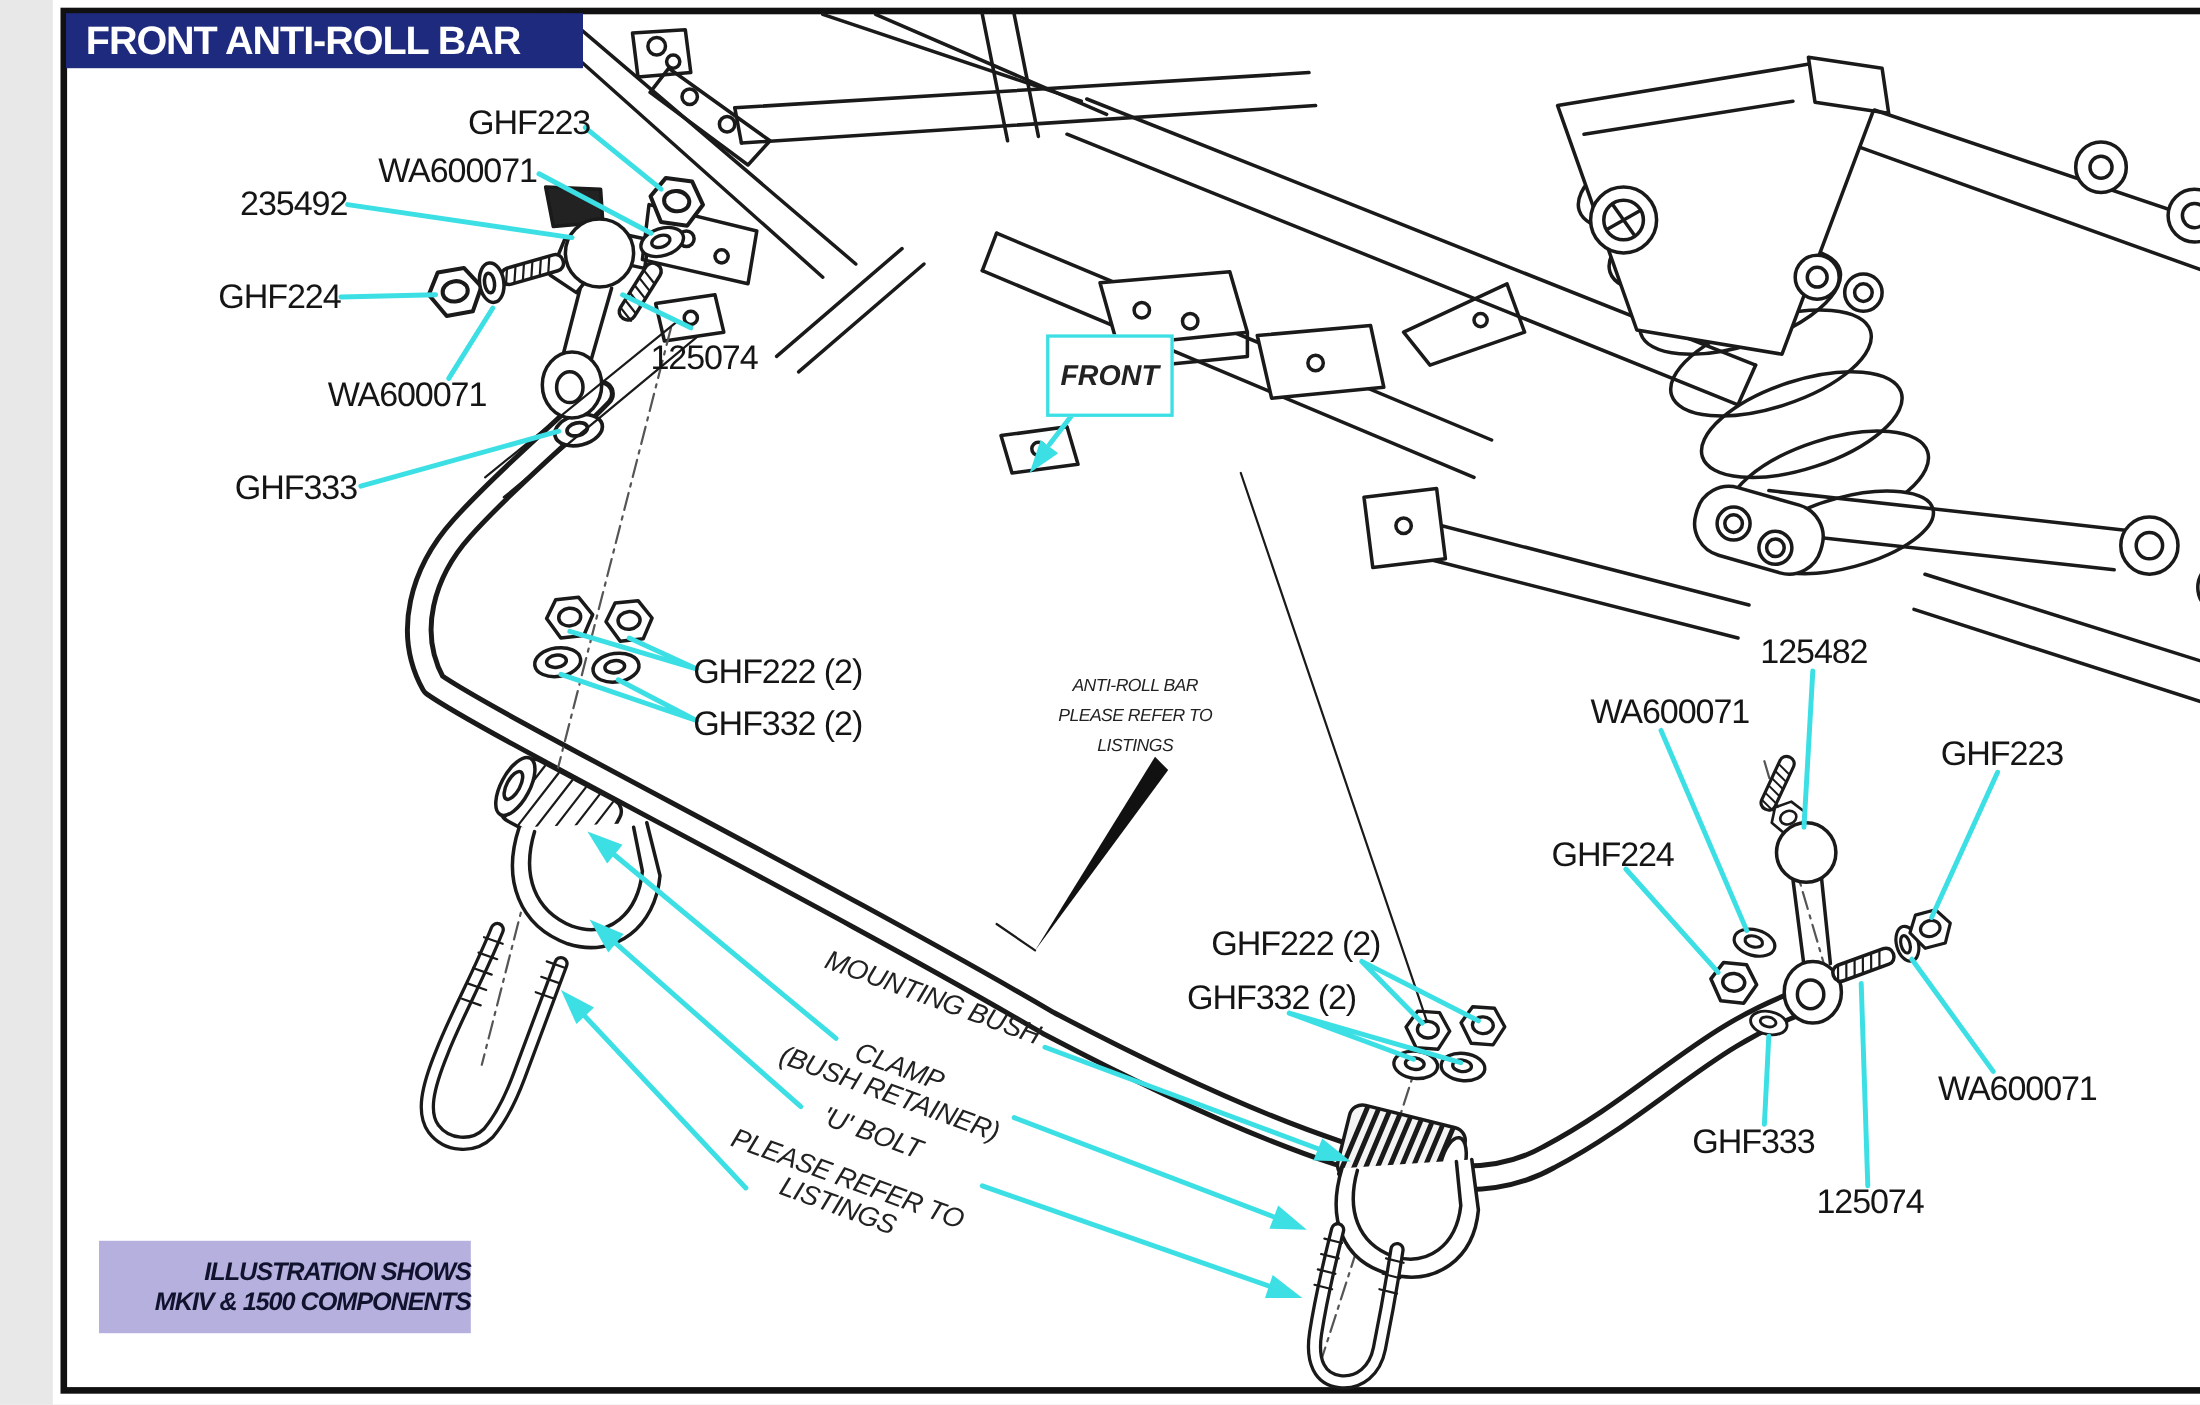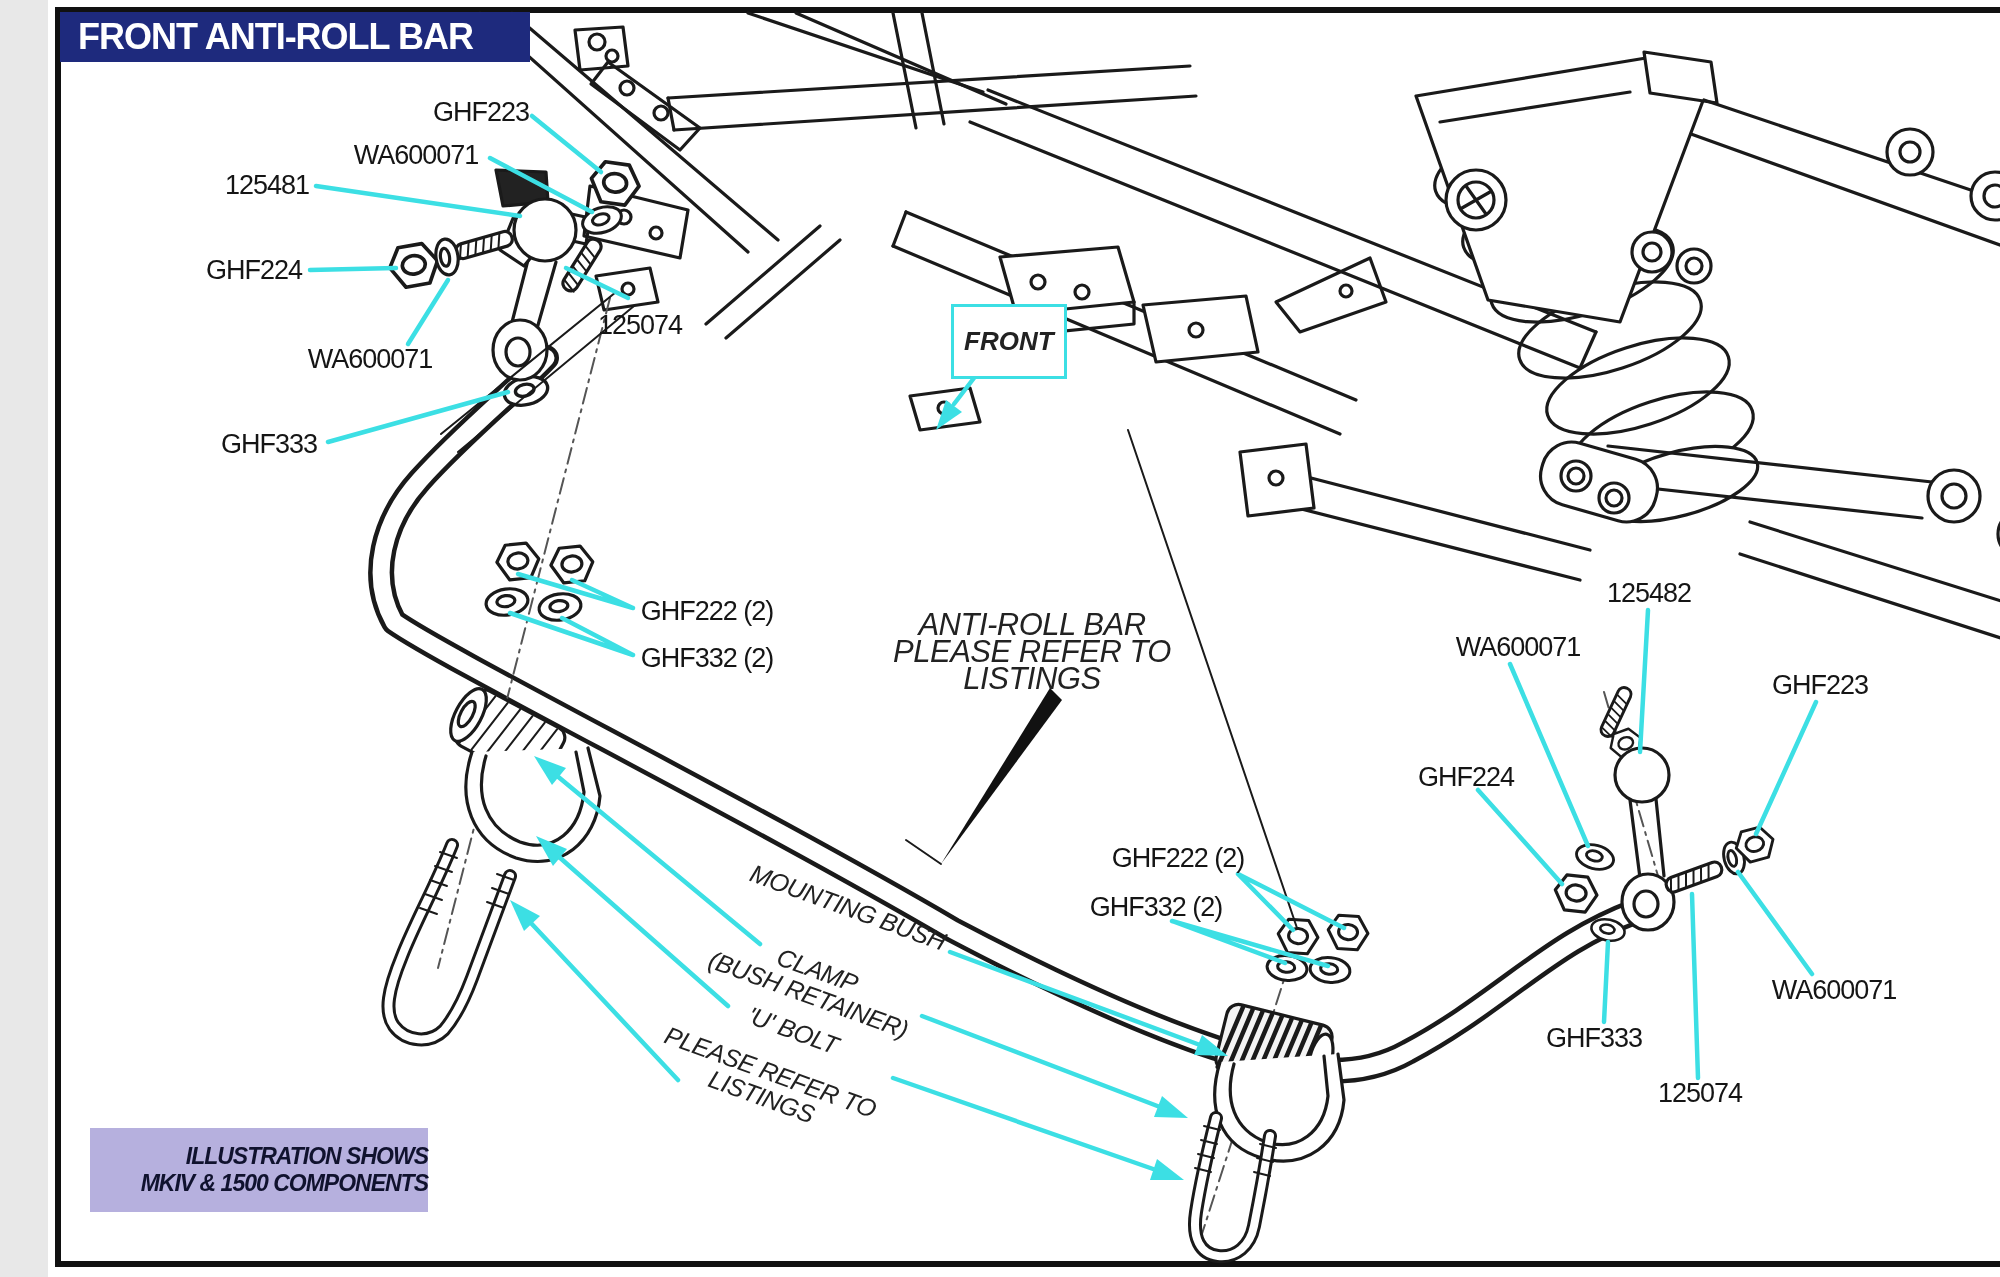--- a/index.html
+++ b/index.html
@@ -1,28 +1,28 @@
 <!DOCTYPE html>
 <html><head>
 <meta charset="utf-8">
 <style>
   html,body{margin:0;padding:0;background:#e8e8e8;}
   #page{position:relative;width:2000px;height:1277px;background:#ffffff;overflow:hidden;
         font-family:"Liberation Sans",sans-serif;color:#111;margin-left:48px;}
   #art{position:absolute;left:0;top:0;}
-  .lbl{position:absolute;transform:translate(-50%,-50%);font-size:27px;letter-spacing:-1px;
+  .lbl{position:absolute;transform:translate(-50%,-50%);font-size:31px;letter-spacing:-1px;
        white-space:nowrap;color:#151515;}
   .banner{position:absolute;left:12px;top:12px;width:470px;height:50px;background:#1e2a7d;
           color:#fff;font-weight:bold;font-size:36px;letter-spacing:-1px;line-height:50px;
           padding-left:18px;box-sizing:border-box;white-space:nowrap;}
   .legend{position:absolute;left:42px;top:1128px;width:338px;height:84px;background:#b6b0de;
           color:#10122e;font-weight:bold;font-style:italic;font-size:23px;letter-spacing:-1px;
           text-align:right;display:flex;flex-direction:column;justify-content:center;line-height:27px;}
   .note{position:absolute;left:984px;top:651px;transform:translate(-50%,-50%);font-style:italic;
-        font-size:31px;line-height:27px;text-align:center;letter-spacing:-0.5px;color:#222;white-space:nowrap;}
+        font-size:16px;line-height:27px;text-align:center;letter-spacing:-0.5px;color:#222;white-space:nowrap;}
   .frontbox{position:absolute;left:903px;top:304px;border:3px solid #3cdfe4;background:#fff;
             padding:19px 10px;font-style:italic;font-weight:bold;font-size:26px;color:#222;letter-spacing:0;}
   .callout{position:absolute;transform:translate(-50%,-50%) rotate(20deg);font-style:italic;
            font-size:25px;line-height:26px;text-align:center;white-space:nowrap;color:#222;letter-spacing:-0.5px;}
 </style>
 </head>
 <body>
 
 <div id="page">
 
@@ -288,21 +288,21 @@
     <div>(BUSH RETAINER)</div>
   </div>
   <div class="callout" style="left:745px;top:1030px">'U' BOLT</div>
   <div class="callout" style="left:718px;top:1084px">
     <div>PLEASE REFER TO</div>
     <div>LISTINGS</div>
   </div>
 
   <div class="lbl" style="left:433px;top:112px">GHF223</div>
   <div class="lbl" style="left:368px;top:155px">WA600071</div>
-  <div class="lbl" style="left:219px;top:185px">125481</div>
+  <div class="lbl" style="left:219px;top:185px">235492</div>
   <div class="lbl" style="left:206px;top:270px">GHF224</div>
   <div class="lbl" style="left:322px;top:359px">WA600071</div>
   <div class="lbl" style="left:592px;top:325px">125074</div>
   <div class="lbl" style="left:221px;top:444px">GHF333</div>
   <div class="lbl" style="left:659px;top:611px">GHF222 (2)</div>
   <div class="lbl" style="left:659px;top:658px">GHF332 (2)</div>
 
   <div class="lbl" style="left:1130px;top:858px">GHF222 (2)</div>
   <div class="lbl" style="left:1108px;top:907px">GHF332 (2)</div>
   <div class="lbl" style="left:1601px;top:593px">125482</div>

